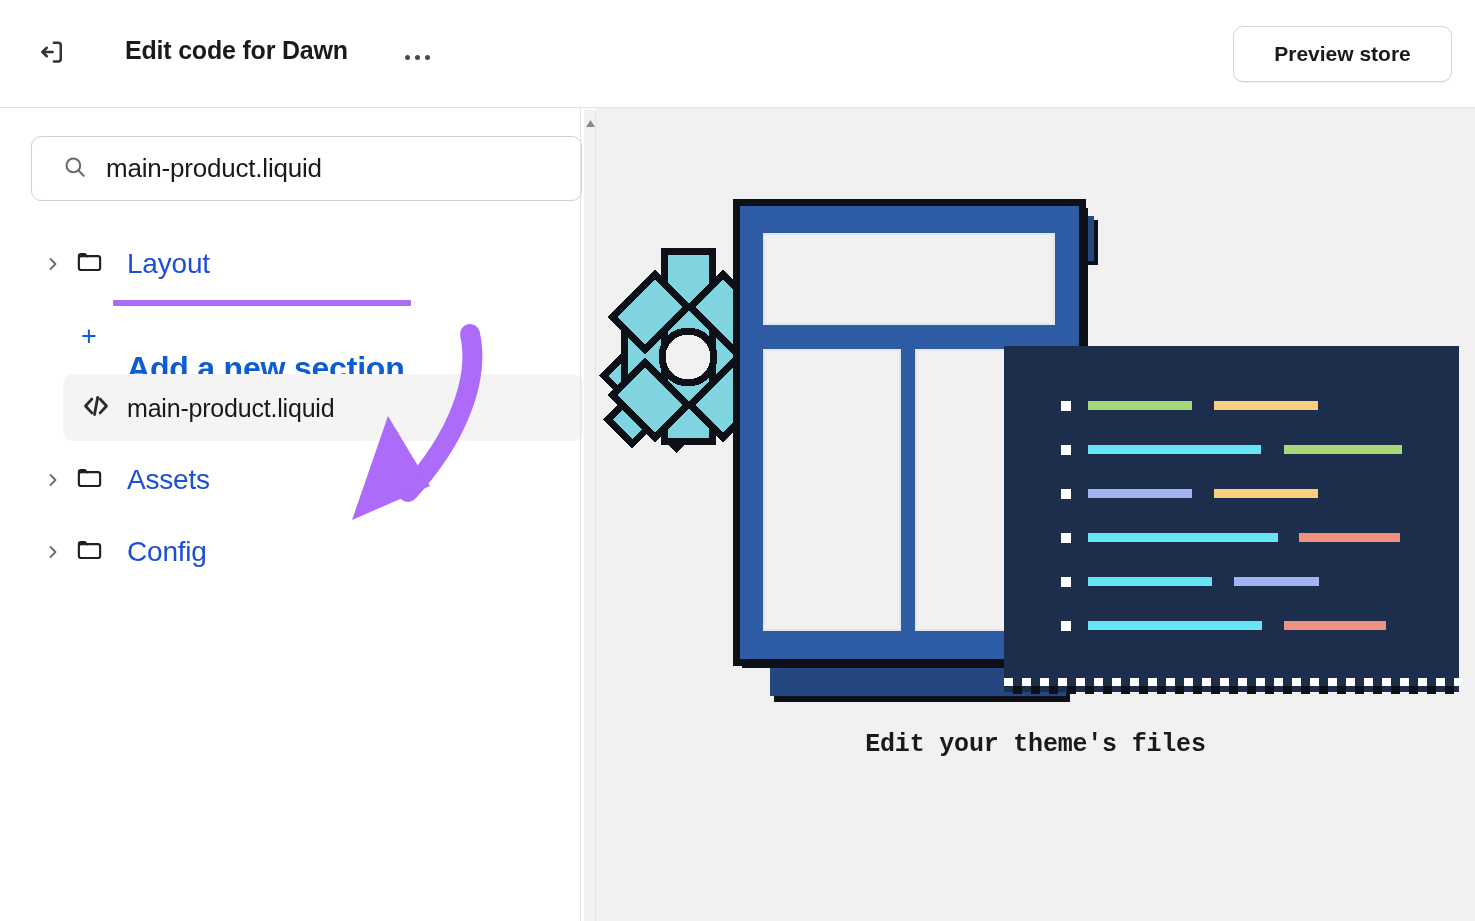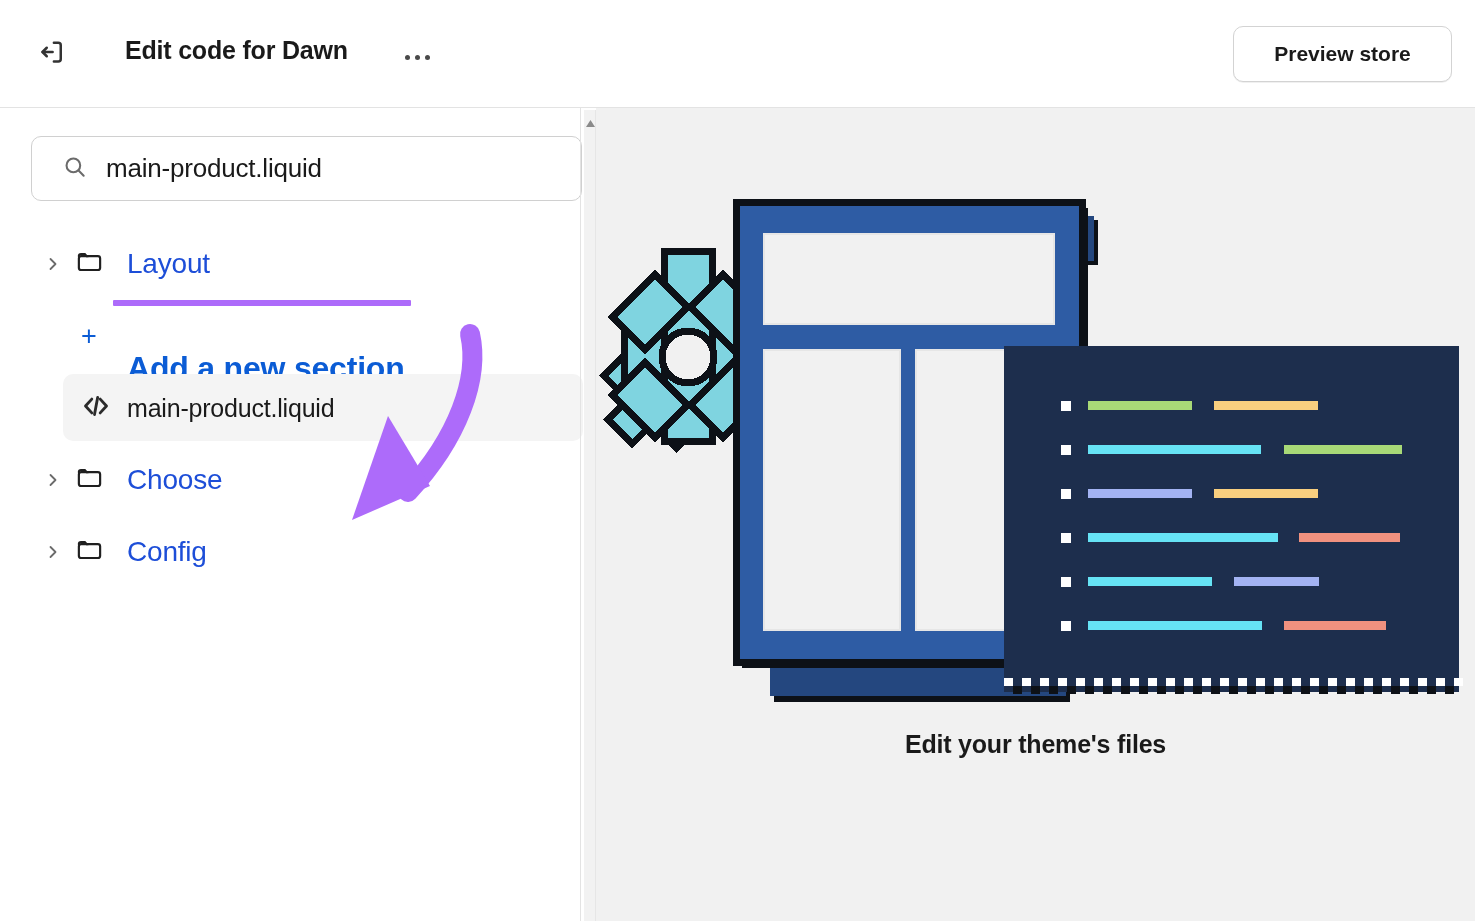--- a/index.html
+++ b/index.html
@@ -113,21 +113,21 @@
   .scrollarrow{position:absolute;left:585px;top:114px;width:11px;height:9px;}
 
   
   .main{
     position:absolute;left:596px;top:108px;width:879px;height:813px;
     background:#f1f1f1;overflow:hidden;
   }
   .illus{position:absolute;left:0px;top:0px;width:879px;height:620px;}
   .empty-title{
     position:absolute;left:0;top:622px;width:879px;text-align:center;
-    font-size:25px;font-weight:700;color:#1a1a1a;letter-spacing:-0.2px;
+    font-size:25px;font-weight:700;color:#1a1a1a;letter-spacing:-0.2px;font-family:Liberation Mono, monospace;
   }
   .empty-sub{
     position:absolute;left:0;top:672px;width:879px;text-align:center;
     font-size:23px;color:#303030;letter-spacing:-0.2px;
   }
 
   
   .annot{position:absolute;left:330px;top:320px;width:180px;height:230px;pointer-events:none;}
 </style>
 </head>
@@ -215,21 +215,21 @@
           <svg width="16" height="16" viewBox="0 0 16 16" fill="none">
             <path d="M5.5 3 10.5 8l-5 5" stroke="#6b6b6b" stroke-width="1.8" stroke-linecap="round" stroke-linejoin="round"></path>
           </svg>
         </span>
         <span class="folder-icon">
           <svg width="29" height="29" viewBox="0 0 24 24" fill="none">
             <path d="M3.2 7.2a1.8 1.8 0 0 1 1.8-1.8h3.1l1.5 1.8h1.2" stroke="#202020" stroke-width="1.8" stroke-linecap="round" stroke-linejoin="round"></path>
             <rect x="3.2" y="7.2" width="17.6" height="11.4" rx="1.9" stroke="#202020" stroke-width="1.8"></rect>
           </svg>
         </span>
-        <span class="row-label">Choose</span>
+        <span class="row-label">Assets</span>
       </div>
 
       <div class="row" style="top:0">
         <span class="chev">
           <svg width="16" height="16" viewBox="0 0 16 16" fill="none">
             <path d="M5.5 3 10.5 8l-5 5" stroke="#6b6b6b" stroke-width="1.8" stroke-linecap="round" stroke-linejoin="round"></path>
           </svg>
         </span>
         <span class="folder-icon">
           <svg width="29" height="29" viewBox="0 0 24 24" fill="none">

